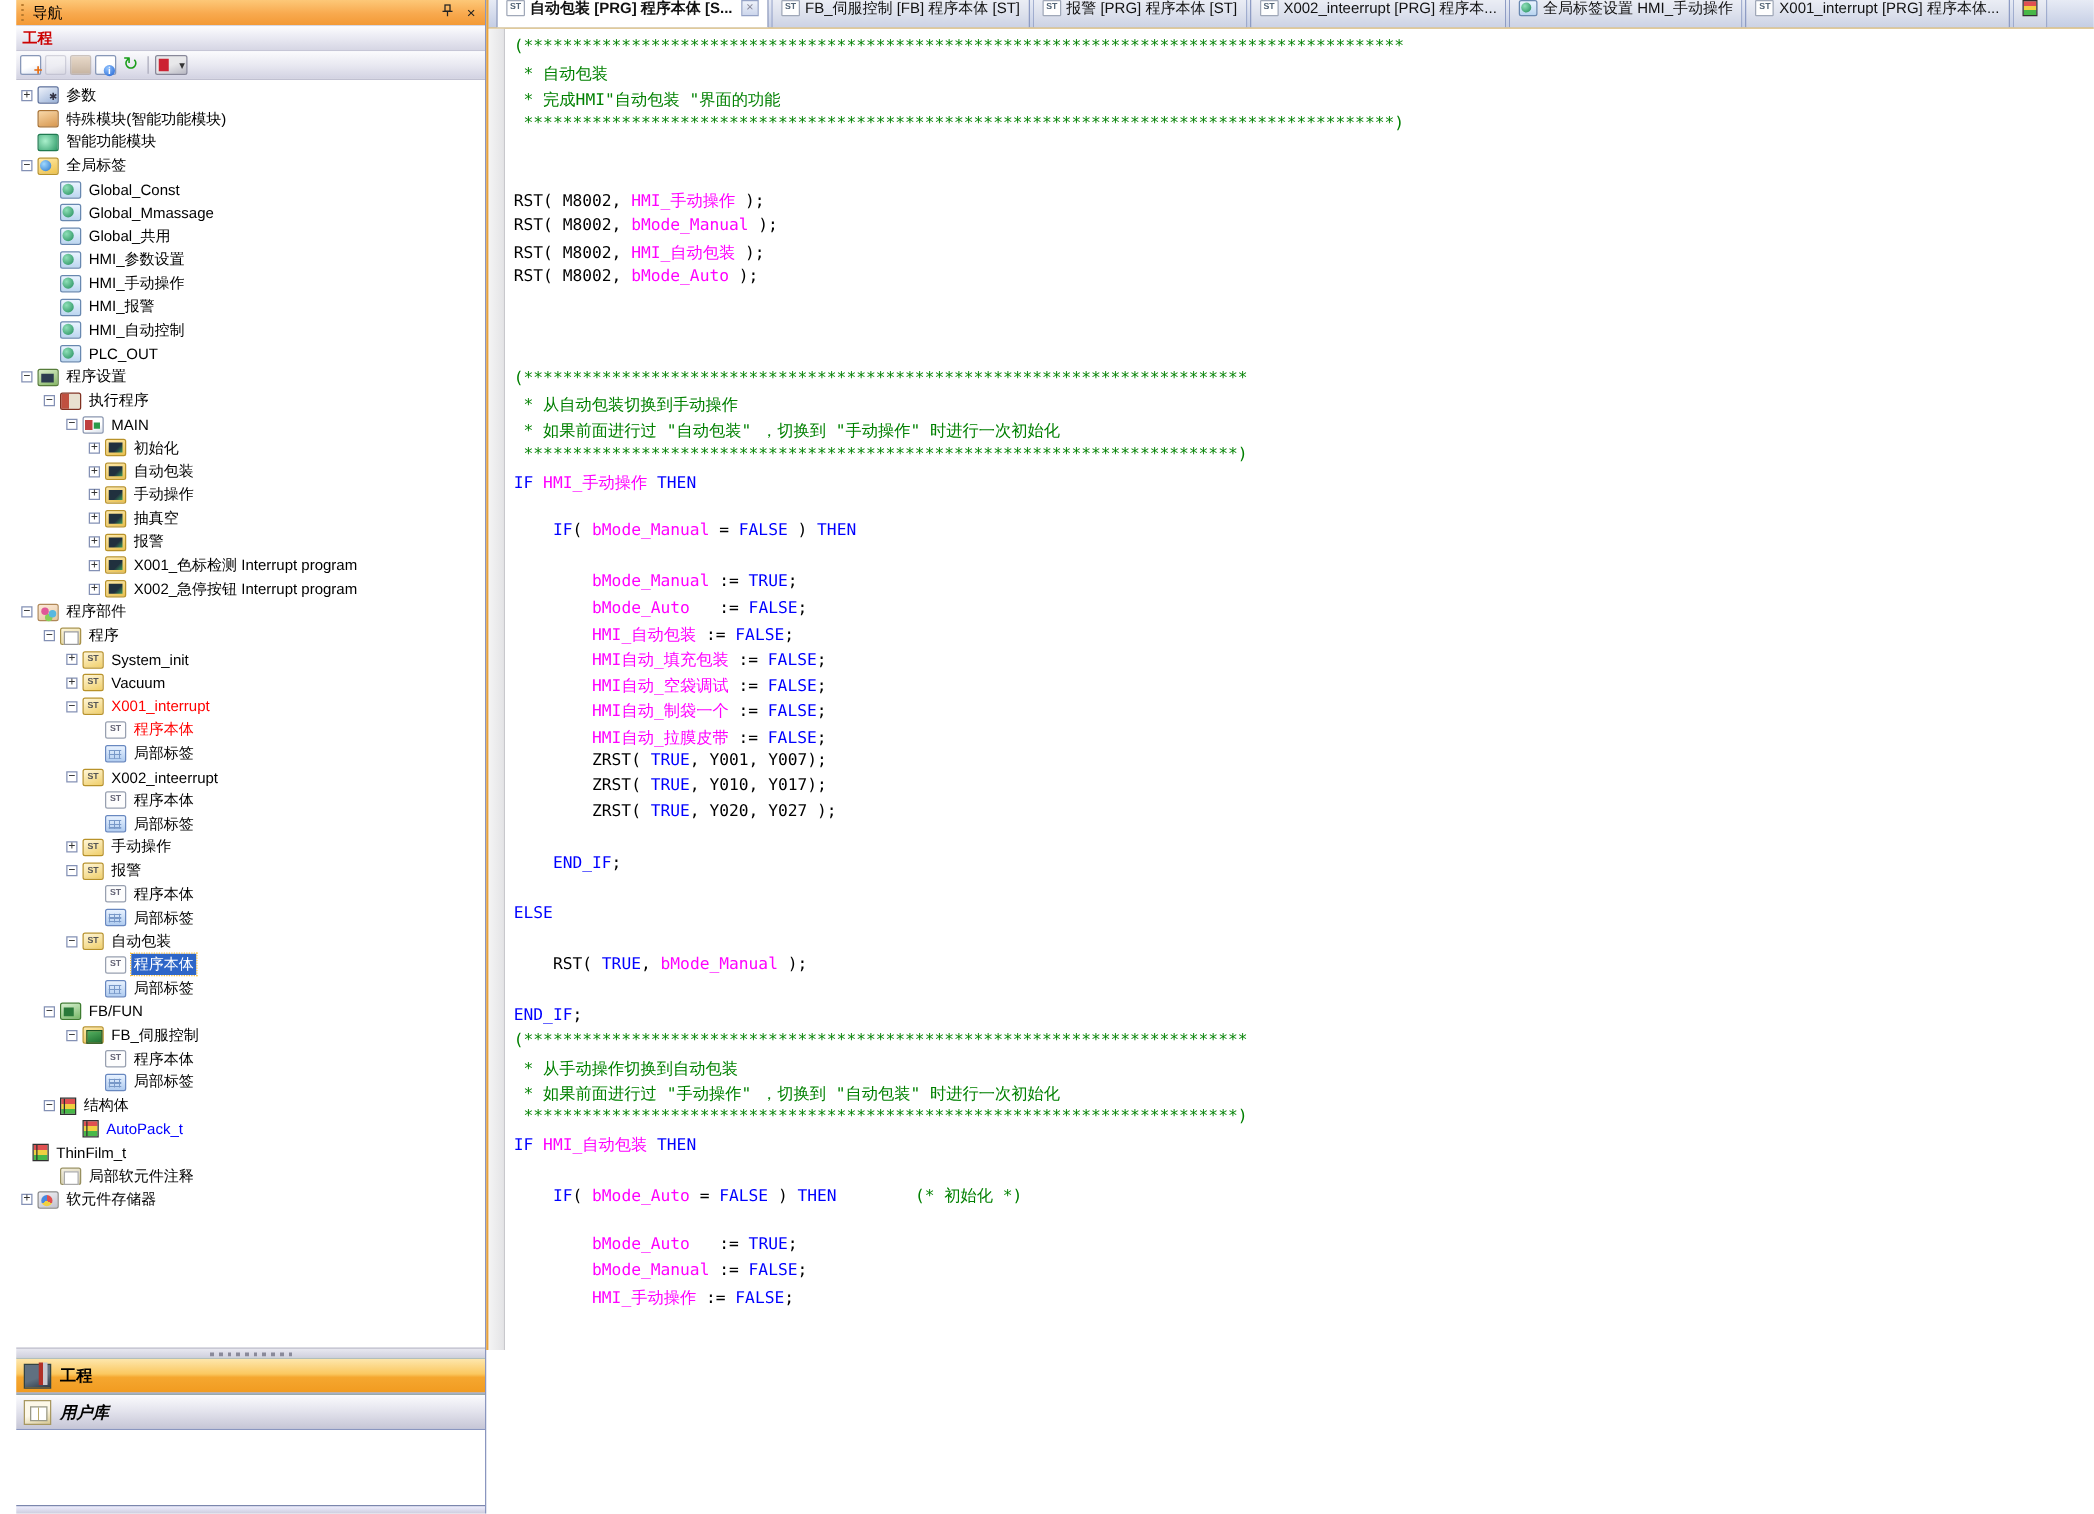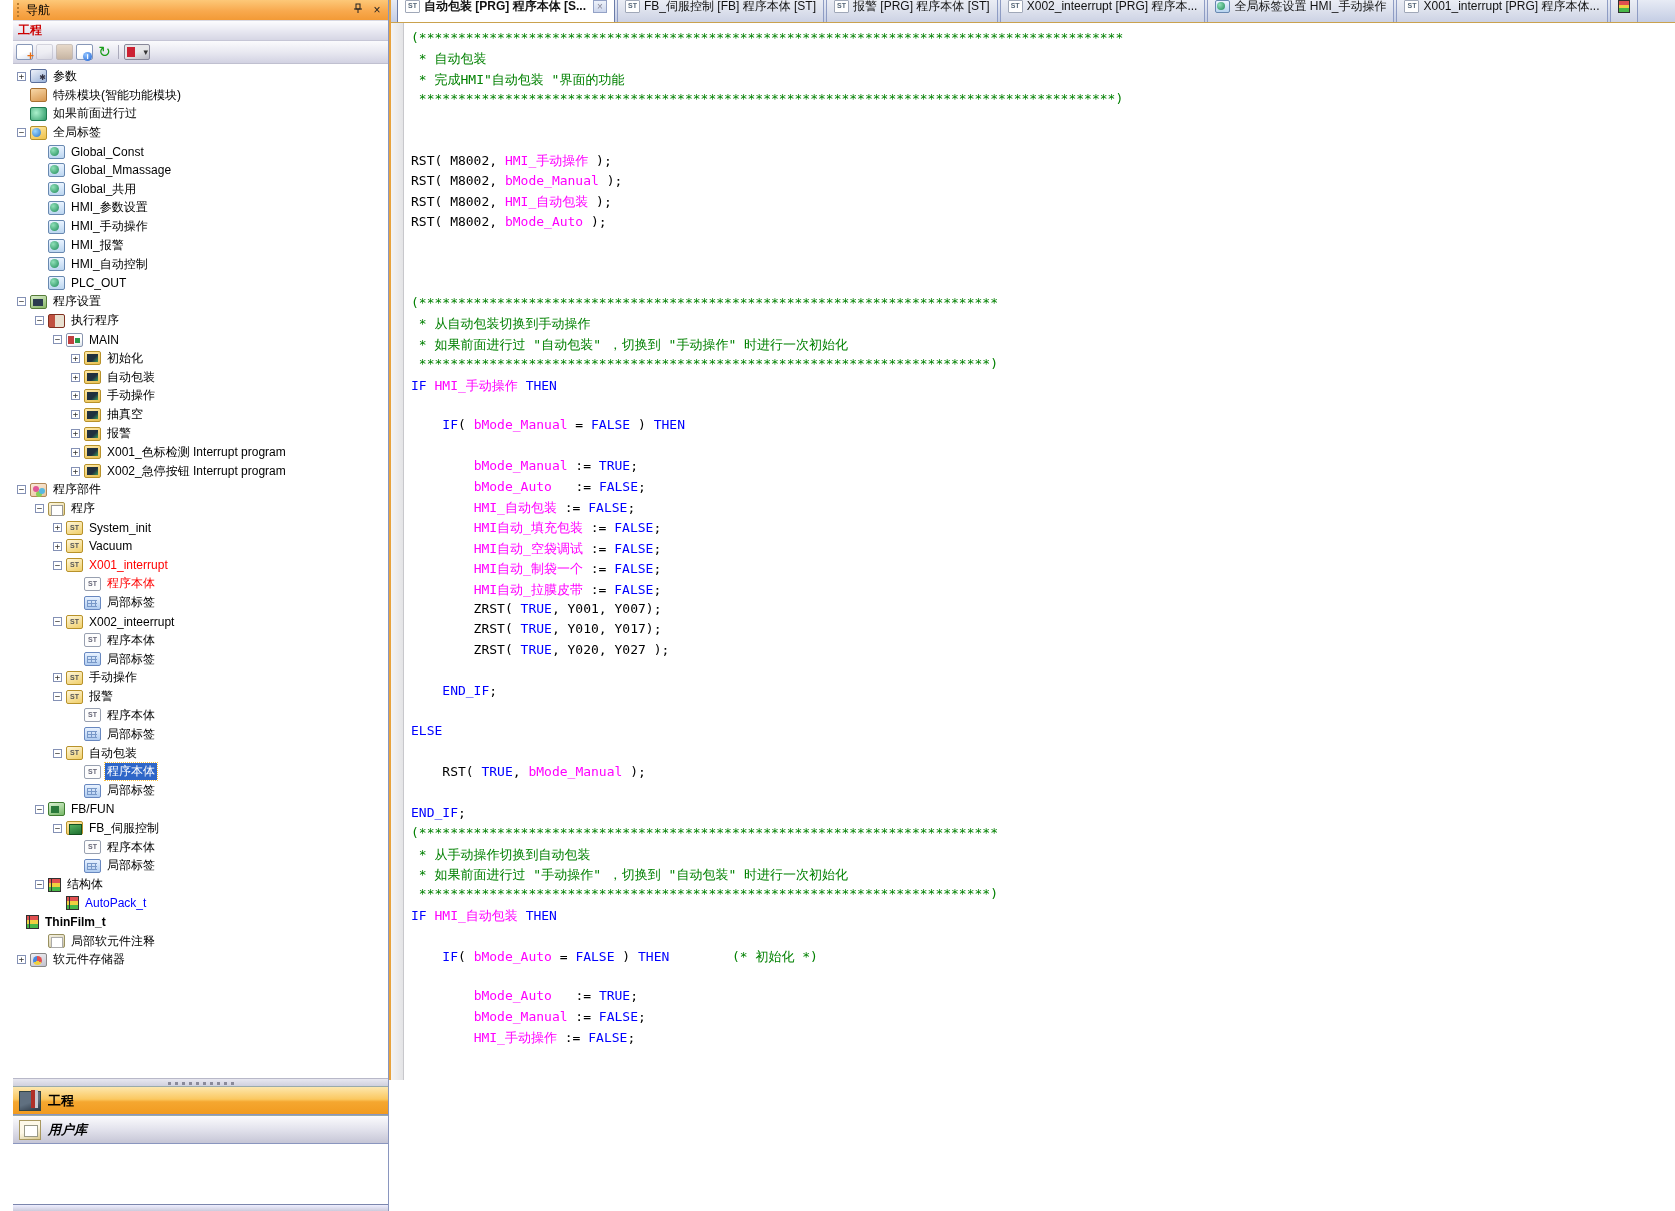--- a/index.html
+++ b/index.html
@@ -203,21 +203,21 @@
           <span class="tlabel">参数</span>
         </div>
         <div class="trow" style="padding-left: 4px;">
           <span class="exp-spacer"></span>
           <span class="ti ti-module"></span>
           <span class="tlabel">特殊模块(智能功能模块)</span>
         </div>
         <div class="trow" style="padding-left: 4px;">
           <span class="exp-spacer"></span>
           <span class="ti ti-gcomment"></span>
-          <span class="tlabel">如果前面进行过</span>
+          <span class="tlabel">智能功能模块</span>
         </div>
         <div class="trow" style="padding-left: 4px;">
           <span class="exp">−</span>
           <span class="ti ti-glabel"></span>
           <span class="tlabel">全局标签</span>
         </div>
         <div class="trow" style="padding-left: 22px;">
           <span class="exp-spacer"></span>
           <span class="ti ti-label"></span>
           <span class="tlabel">Global_Const</span>
@@ -415,21 +415,21 @@
         <div class="trow" style="padding-left: 22px;">
           <span class="exp">−</span>
           <span class="ti ti-structf"></span>
           <span class="tlabel">结构体</span>
         </div>
         <div class="trow blue" style="padding-left: 40px;">
           <span class="exp-spacer"></span>
           <span class="ti ti-structi"></span>
           <span class="tlabel">AutoPack_t</span>
         </div>
-        <div class="trow" style=" font-weight: bold;">
+        <div class="trow" style="">
           <span class="exp-spacer"></span>
           <span class="ti ti-structi"></span>
           <span class="tlabel">ThinFilm_t</span>
         </div>
         <div class="trow" style="padding-left: 22px;">
           <span class="exp-spacer"></span>
           <span class="ti ti-lcomment"></span>
           <span class="tlabel">局部软元件注释</span>
         </div>
         <div class="trow" style="padding-left: 4px;">

